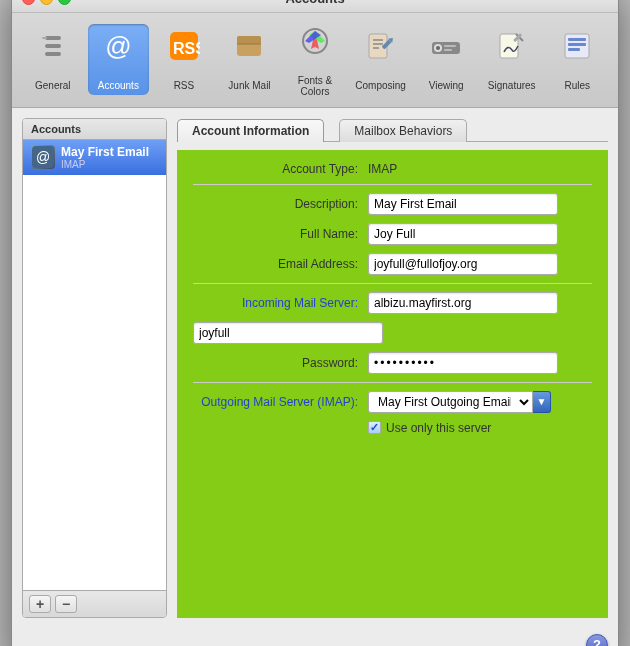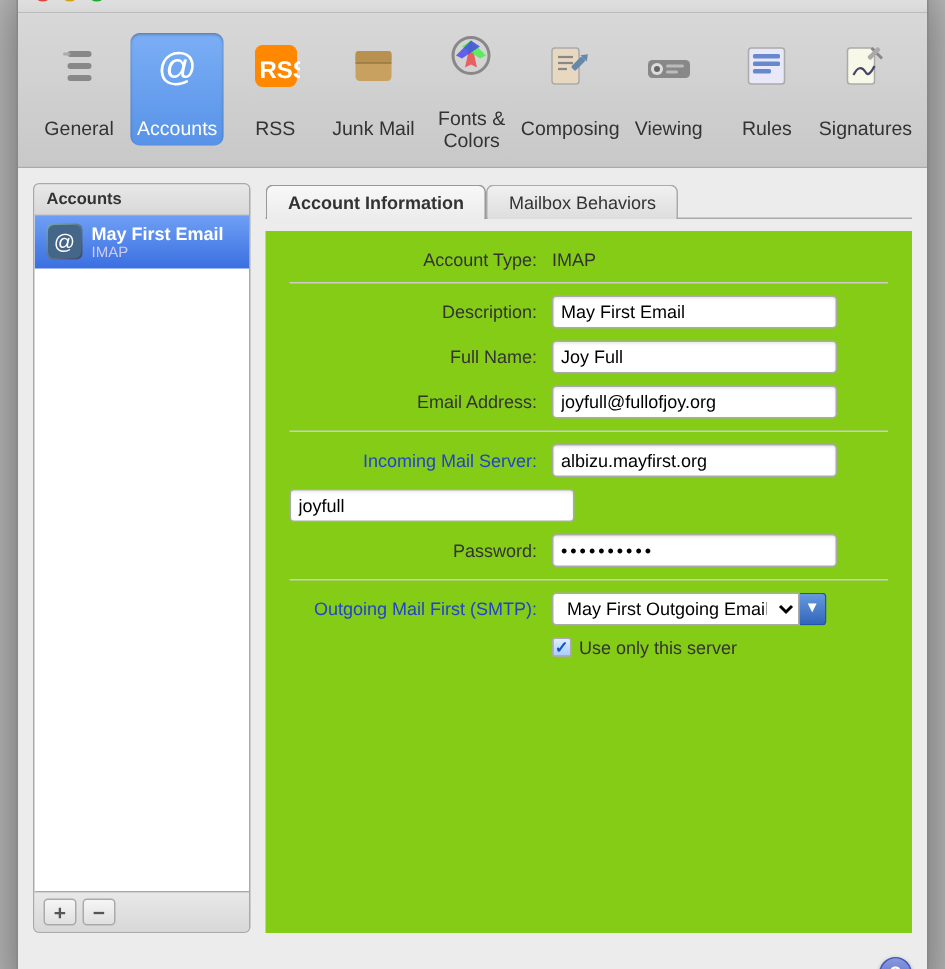--- a/index.html
+++ b/index.html
@@ -78,21 +78,21 @@
     }
     .toolbar-icon {
       width: 36px;
       height: 36px;
       display: flex;
       align-items: center;
       justify-content: center;
       font-size: 22px;
     }
     .toolbar-label {
-      font-size: 13px;
+      font-size: 10px;
       color: #333;
       margin-top: 16px;
       text-align: center;
     }
     .toolbar-item.active .toolbar-label {
       color: white;
     }
 
     
     .content {
@@ -182,21 +182,21 @@
     
     .main-panel {
       flex: 1;
       display: flex;
       flex-direction: column;
       gap: 8px;
     }
     
     .tab-bar {
       display: flex;
-      gap: 0;
+      gap: 15px;
       border-bottom: 1px solid #aaa;
       padding-bottom: 0;
     }
     .tab {
       padding: 4px 14px;
       border: 1px solid #aaa;
       border-bottom: none;
       border-radius: 5px 5px 0 0;
       cursor: pointer;
       font-size: 12px;
@@ -440,39 +440,39 @@
           <rect x="14" y="15" width="12" height="2" rx="1" fill="#bbb"></rect>
           <rect x="14" y="19" width="8" height="2" rx="1" fill="#bbb"></rect>
         </svg>
       </div>
       <span class="toolbar-label">Viewing</span>
     </div>
 
     <div class="toolbar-item">
       <div class="toolbar-icon">
         <svg width="32" height="32" viewBox="0 0 32 32">
+          <rect x="4" y="4" width="18" height="24" rx="2" fill="#f8f8e8" stroke="#aaa" stroke-width="1"></rect>
+          <path d="M8 22 Q12 14 16 20 Q18 24 22 16" fill="none" stroke="#446" stroke-width="1.5"></path>
+          <line x1="20" y1="4" x2="27" y2="11" stroke="#888" stroke-width="2"></line>
+          <rect x="20" y="3" width="3" height="10" rx="1" fill="#aaa" transform="rotate(45, 22, 8)"></rect>
+        </svg>
+      </div>
+      <span class="toolbar-label">Signatures</span>
+    </div>
+
+    <div class="toolbar-item">
+      <div class="toolbar-icon">
+        <svg width="32" height="32" viewBox="0 0 32 32">
           <rect x="4" y="4" width="24" height="24" rx="2" fill="#e8e8f8" stroke="#aaa" stroke-width="1"></rect>
           <rect x="7" y="8" width="18" height="3" rx="1" fill="#6688cc"></rect>
           <rect x="7" y="13" width="18" height="3" rx="1" fill="#6688cc"></rect>
           <rect x="7" y="18" width="12" height="3" rx="1" fill="#6688cc"></rect>
         </svg>
       </div>
       <span class="toolbar-label">Rules</span>
-    </div>
-
-    <div class="toolbar-item">
-      <div class="toolbar-icon">
-        <svg width="32" height="32" viewBox="0 0 32 32">
-          <rect x="4" y="4" width="18" height="24" rx="2" fill="#f8f8e8" stroke="#aaa" stroke-width="1"></rect>
-          <path d="M8 22 Q12 14 16 20 Q18 24 22 16" fill="none" stroke="#446" stroke-width="1.5"></path>
-          <line x1="20" y1="4" x2="27" y2="11" stroke="#888" stroke-width="2"></line>
-          <rect x="20" y="3" width="3" height="10" rx="1" fill="#aaa" transform="rotate(45, 22, 8)"></rect>
-        </svg>
-      </div>
-      <span class="toolbar-label">Signatures</span>
     </div>
   </div>
 
   <div class="content">
 
     <div class="sidebar">
       <div class="sidebar-header">Accounts</div>
       <div class="sidebar-list">
         <div class="sidebar-item selected">
           <div class="sidebar-item-icon">
@@ -540,21 +540,21 @@
         </div>
 
         <div class="form-row">
           <span class="form-label">Password:</span>
           <input class="form-input password-input" type="password" value="xxxxxxxxxx" style="">
         </div>
 
         <div class="form-divider"></div>
 
         <div class="smtp-row">
-          <span class="smtp-label">Outgoing Mail First (SMTP):</span>
+          <span class="smtp-label">Outgoing Mail Server (IMAP):</span>
           <div class="smtp-select-wrap">
             <select class="smtp-select">
               <option>May First Outgoing Email</option>
             </select>
             <div class="smtp-arrow">▼</div>
           </div>
         </div>
 
         <div class="checkbox-row">
           <div class="checkbox">

